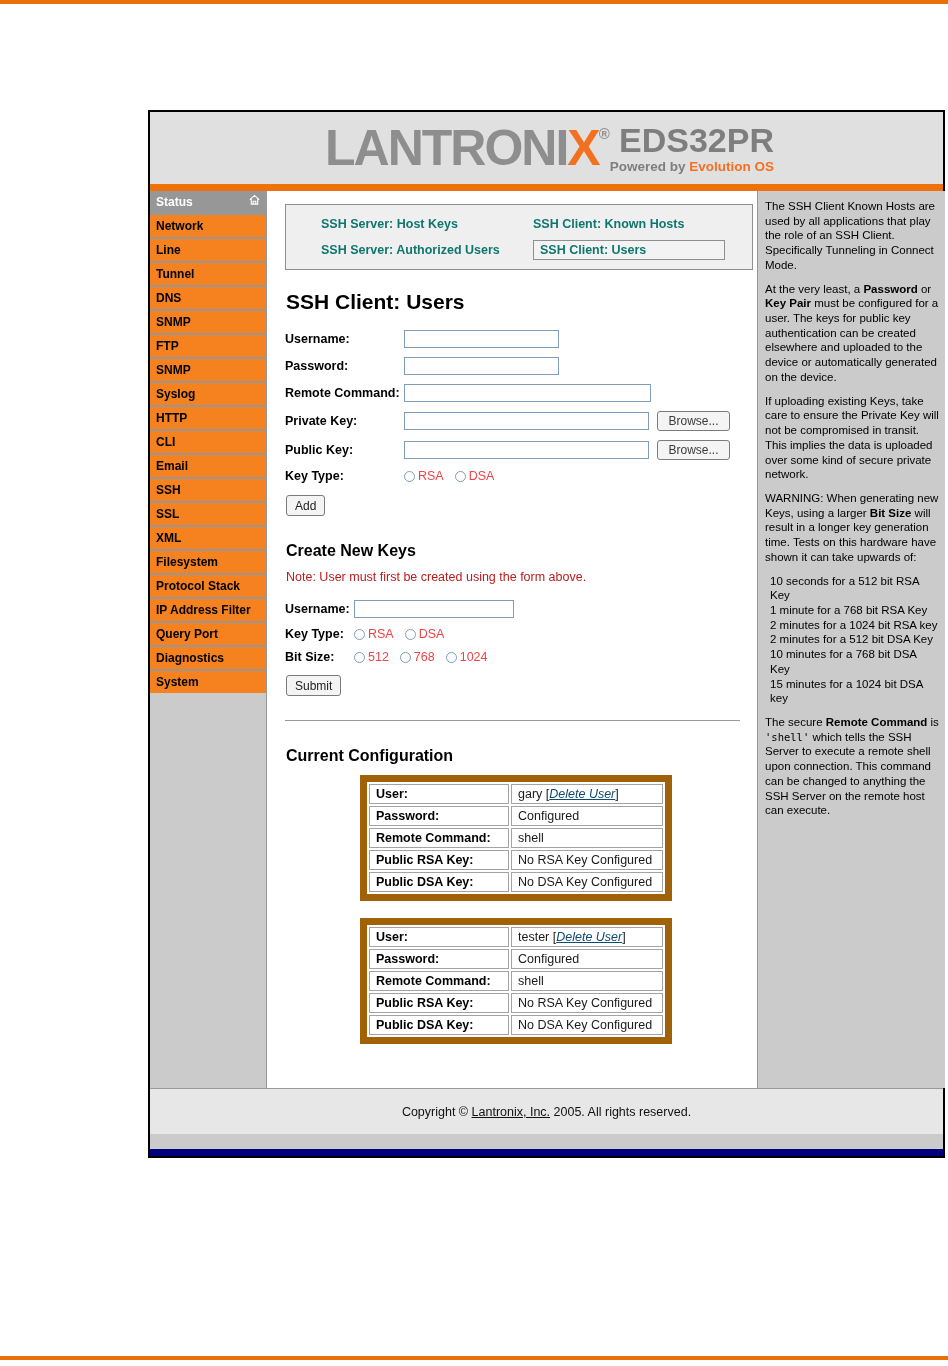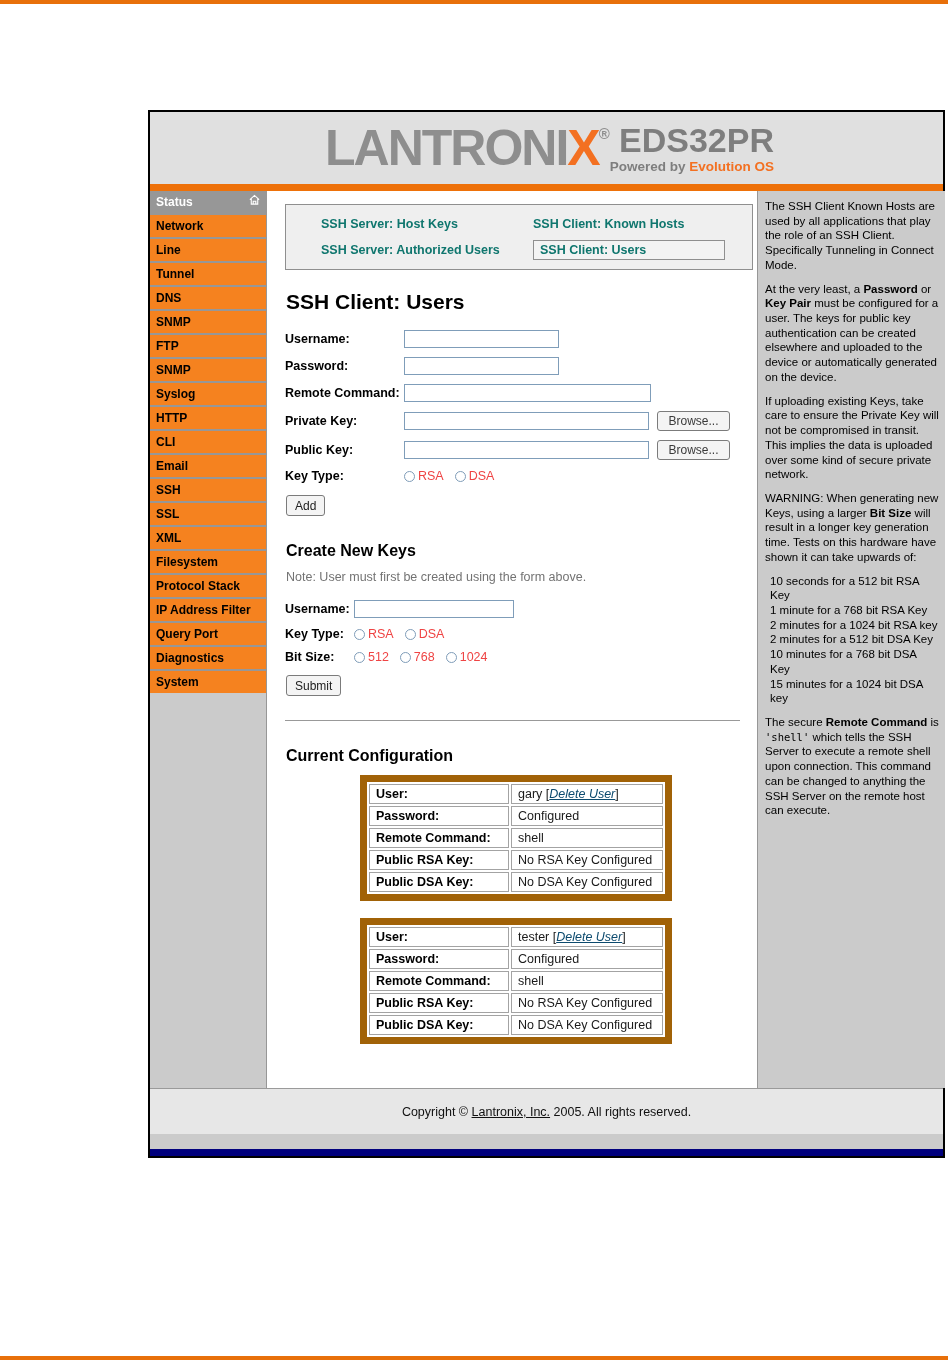--- a/index.html
+++ b/index.html
@@ -54,21 +54,21 @@
   .w155 { width: 155px; } .w247 { width: 247px; } .w245 { width: 245px; } .w160 { width: 160px; }
   .btn { border: 1px solid #7B7B7B; border-radius: 3px; background: #F4F4F4; font-size: 12px; color: #3A3A3A; font-family: "Liberation Sans", sans-serif; cursor: pointer; }
   .browse-btn { margin-left: 8px; width: 73px; height: 20px; }
   .action-btn { padding: 2px 8px; height: 21px; color: #222; }
   .add-btn { margin: 3px 0 12px 1px; }
   .submit-btn { margin: 2px 0 0 1px; }
   .radio { display: inline-block; width: 11px; height: 11px; border: 1px solid #7F9DB9; border-radius: 50%; background: #fff; margin-right: 3px; vertical-align: -1px; cursor: pointer; flex-shrink: 0; }
   .radio-label { margin-right: 11px; color: #ef4444; }
 
   h2.section { font-size: 16px; margin: 14px 0 10px 1px; }
-  .note { margin: 0 0 16px 1px; color: #737373; }
+  .note { margin: 0 0 16px 1px; color: #b91c1c; }
 
   hr.sep { border: none; border-top: 1px solid #999; margin: 24px 0 0 0; width: 455px; }
   h2.config { margin-top: 26px; }
 
   
   table.config-table { margin: 0 0 17px 75px; border: 7px solid #a16207; border-collapse: separate; border-spacing: 2px; background: #fff; }
   table.config-table td { border: 1px solid #A3A3A3; padding: 2px 6px; font-size: 12.5px; height: 19px; white-space: nowrap; }
   td.lbl { font-weight: bold; width: 140px; }
   td.val { width: 152px; color: #1A1A1A; }
   .del-link { color: #0c4a6e; text-decoration: underline; cursor: pointer; font-style: italic; }

